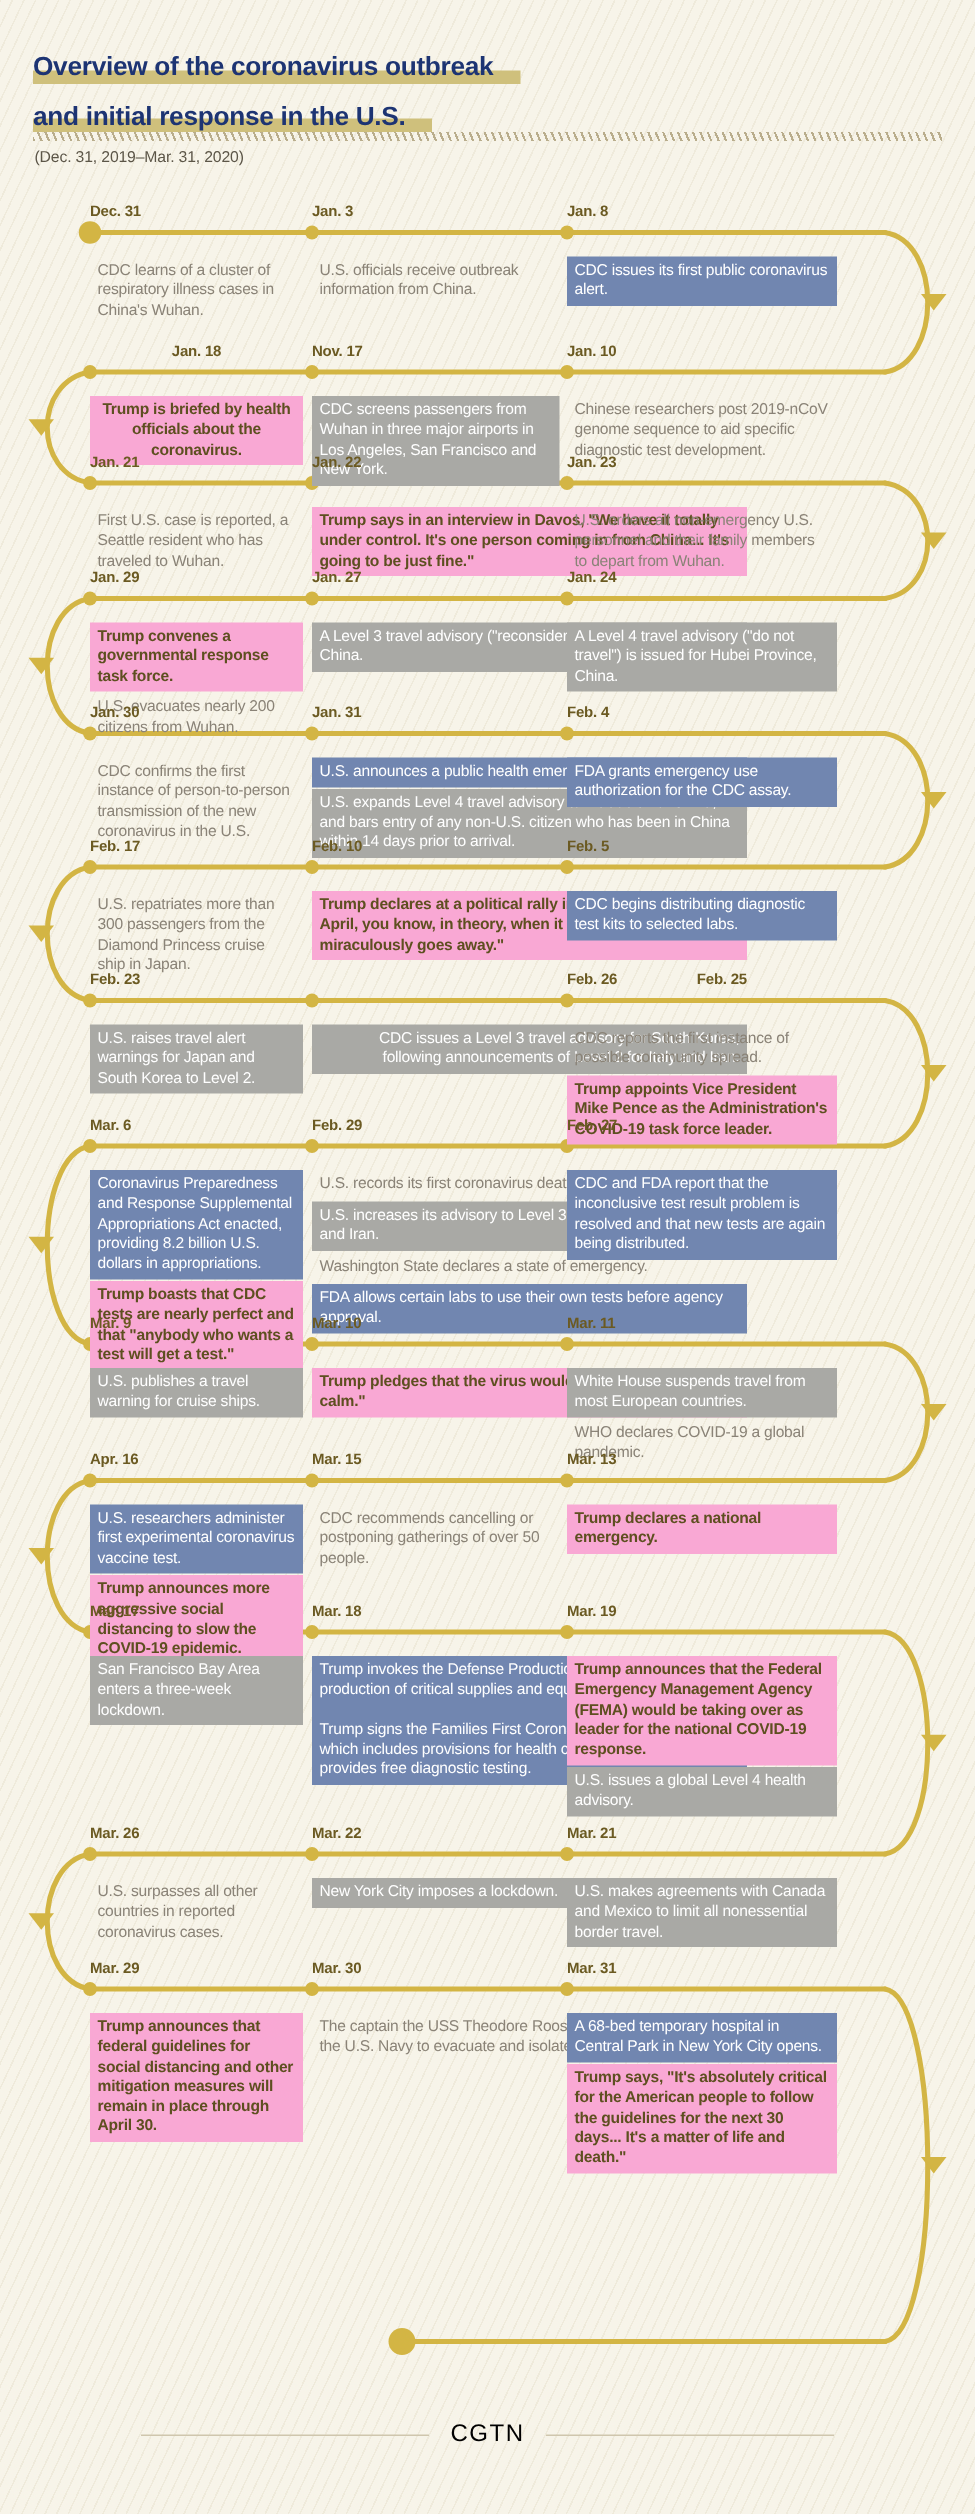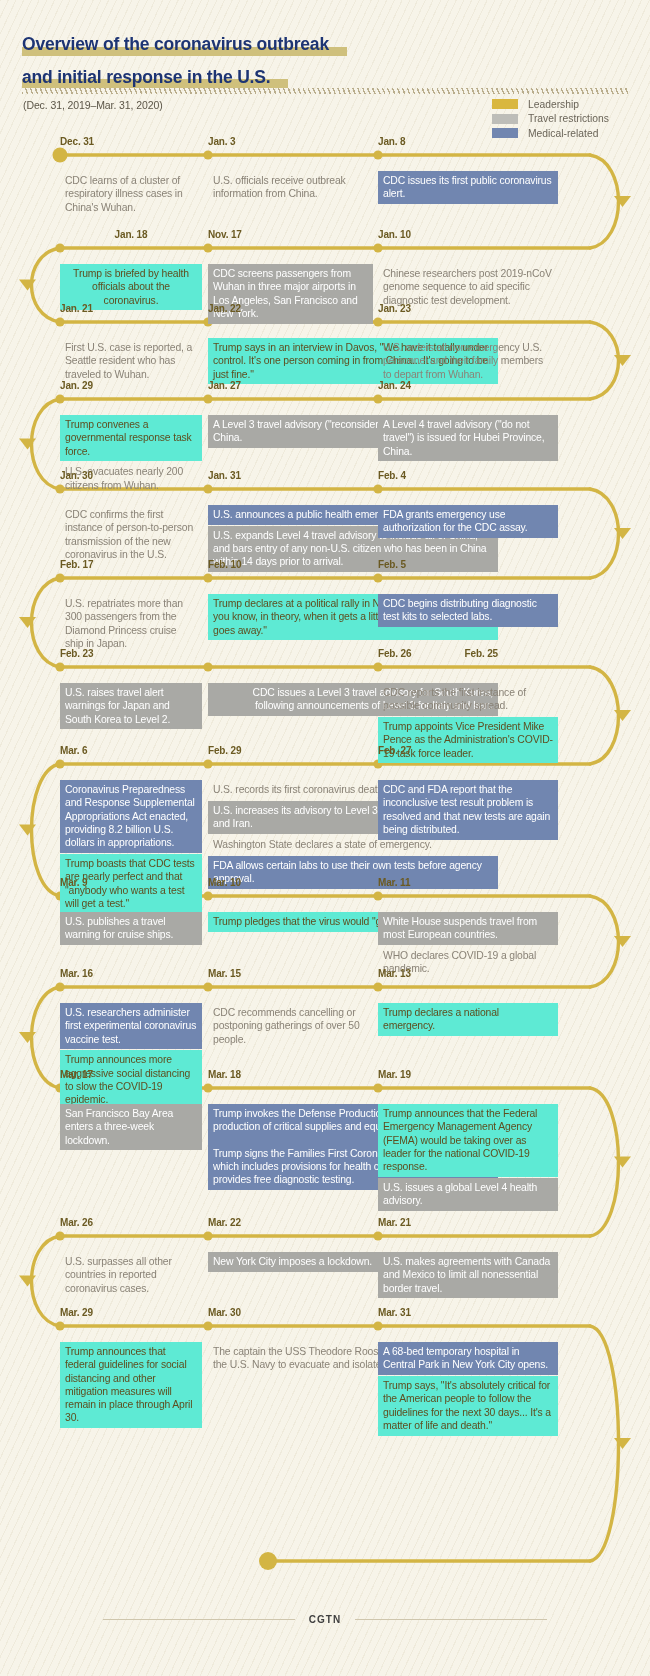--- a/index.html
+++ b/index.html
@@ -97,34 +97,34 @@
   .events { position: absolute; left: 0; top: 34px; width: 100%; }
 
   .ev {
     font-size: 10.4px;
     line-height: 13.3px;
     letter-spacing: -0.15px;
     padding: 3px 5px 3.5px 5px;
     margin-bottom: 1px;
   }
   .ev.plain  { background: none;    color: #8a8377; padding-left: 5px; }
-  .ev.gold   { background: #5eead4; color: #5e4f20; }
+  .ev.gold   { background: #f9a8d4; color: #5e4f20; font-weight: bold; }
   .ev.gray   { background: #a9a9a5; color: #ffffff; }
   .ev.blue   { background: #7186b0; color: #ffffff; }
 
   
   .footer {
     position: absolute;
     left: 0; top: 1614px;
     width: 650px;
     display: flex; align-items: center; justify-content: center;
   }
   .footer-rule { height: 1px; width: 192px; background: #cfc6ad; }
   .footer-brand {
-    font-size: 10px; font-weight: bold; color: #404040;
+    font-size: 16px; font-weight: normal; color: #000000;
     letter-spacing: 1px; padding: 0 14px;
   }
 </style>
 </head>
 <body>
 
 <div id="page-bg"></div>
 
 <div id="root">
 
@@ -137,34 +137,20 @@
       <br>
       <div class="title-line">
         <span class="hl"></span>
         <span class="tx">and initial response in the U.S.</span>
       </div>
     </div>
     <div class="hatch-rule"></div>
     <div class="subtitle">(Dec. 31, 2019–Mar. 31, 2020)</div>
   </div>
 
-  <div class="legend" id="legend">
-      <div class="legend-row">
-        <div class="legend-swatch" style="background: rgb(217, 183, 63);"></div>
-        <div class="legend-label">Leadership</div>
-      </div>
-      <div class="legend-row">
-        <div class="legend-swatch" style="background: rgb(189, 189, 184);"></div>
-        <div class="legend-label">Travel restrictions</div>
-      </div>
-      <div class="legend-row">
-        <div class="legend-swatch" style="background: rgb(113, 134, 176);"></div>
-        <div class="legend-label">Medical-related</div>
-      </div>
-    </div>
 
   <svg id="timeline-svg" viewBox="0 0 650 1676">
       <path d="M 60 155 L 590 155" fill="none" stroke="#d3b544" stroke-width="3.4" stroke-linecap="round"></path>
       <circle cx="60" cy="155" r="7.5" fill="#d3b544"></circle>
       <circle cx="208" cy="155" r="4.6" fill="#d3b544"></circle>
       <circle cx="378" cy="155" r="4.6" fill="#d3b544"></circle>
       <path d="M 590 155 C 628 161 628 242 590 248" fill="none" stroke="#d3b544" stroke-width="3.4" stroke-linecap="round"></path>
       <polygon points="614,196 631,196 622.5,207" fill="#d3b544"></polygon>
       <path d="M 60 248 L 590 248" fill="none" stroke="#d3b544" stroke-width="3.4" stroke-linecap="round"></path>
       <circle cx="60" cy="248" r="4.6" fill="#d3b544"></circle>
@@ -426,21 +412,21 @@
         <div class="cell" style="left: 378px; width: 180px;">
           <div class="date-label">Mar. 11</div>
           <div class="events">
             <div class="ev gray">White House suspends travel from most European countries.</div>
             <div class="ev plain">WHO declares COVID-19 a global pandemic.</div>
           </div>
         </div>
       </div>
       <div class="row" style="top: 969px;">
         <div class="cell" style="left: 60px; width: 142px;">
-          <div class="date-label">Mar. 16</div>
+          <div class="date-label">Apr. 16</div>
           <div class="events">
             <div class="ev blue">U.S. researchers administer first experimental coronavirus vaccine test.</div>
             <div class="ev gold">Trump announces more aggressive social distancing to slow the COVID-19 epidemic.</div>
           </div>
         </div>
         <div class="cell" style="left: 208px; width: 165px;">
           <div class="date-label">Mar. 15</div>
           <div class="events">
             <div class="ev plain">CDC recommends cancelling or postponing gatherings of over 50 people.</div>
           </div>

